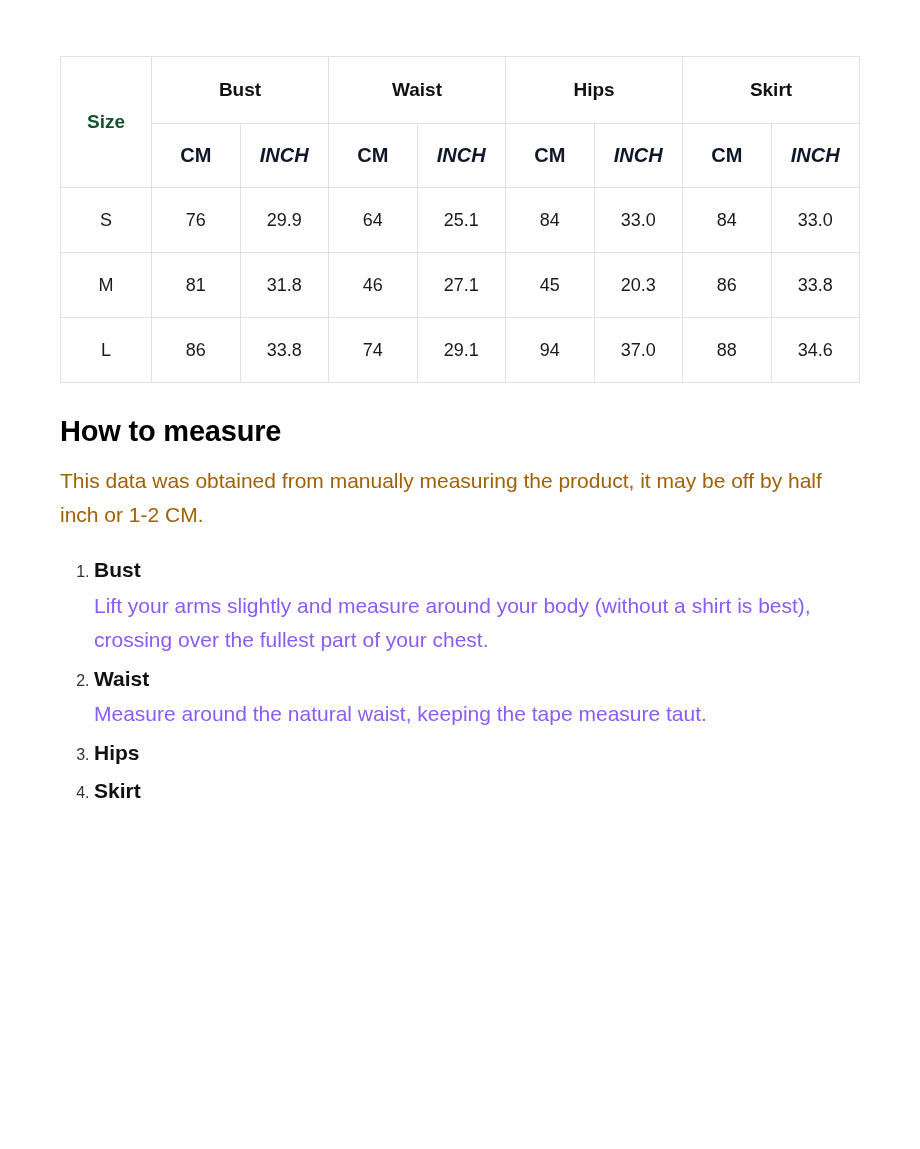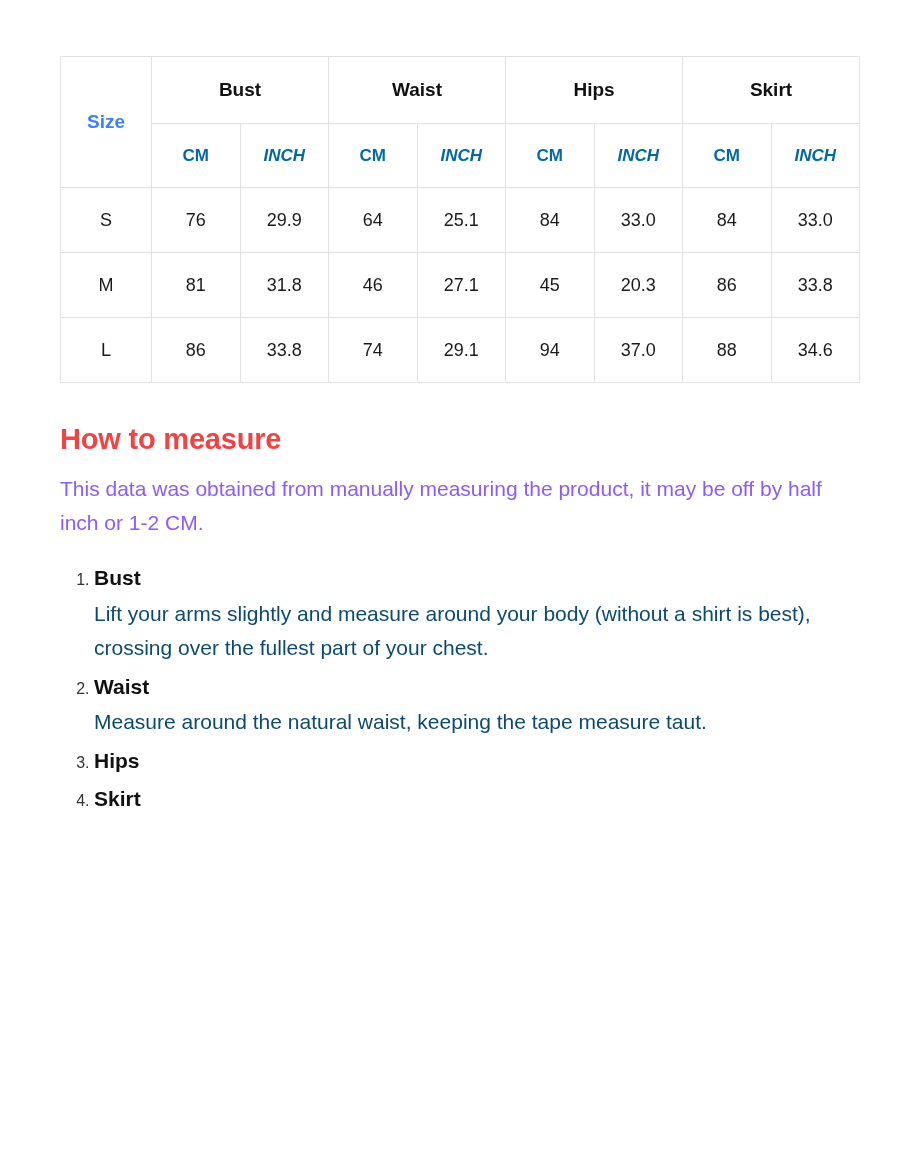--- a/index.html
+++ b/index.html
@@ -34,50 +34,50 @@
   }
   table.size-table th.group-head {
     font-size: 19px;
     font-weight: bold;
     height: 64px;
     color: #111;
   }
   table.size-table th.size-head {
     font-size: 19px;
     font-weight: bold;
-    color: #3b82f6;
+    color: #14532d;
     width: 88px;
   }
   table.size-table th.unit-head {
-    font-size: 17px;
+    font-size: 20px;
     font-weight: bold;
     height: 61px;
-    color: #0369a1;
+    color: #0f172a;
   }
   table.size-table td {
     font-size: 18px;
     height: 62px;
   }
   .col-cm { width: 76px; }
   .col-inch { width: 101px; font-style: italic; }
 
   
   h2.section-title {
     font-size: 29px;
     font-weight: bold;
-    margin: 40px 0 0 0;
+    margin: 32px 0 0 0;
     letter-spacing: -0.2px;
-    color: #ef4444;
+    color: #000000;
   }
   p.intro {
     font-size: 21px;
     line-height: 1.62;
     margin: 16px 0 0 0;
     max-width: 800px;
-    color: #8b5cf6;
+    color: #a16207;
   }
 
   ol.steps {
     margin: 22px 0 0 0;
     padding-left: 34px;
     max-width: 800px;
   }
   ol.steps > li {
     font-size: 16px;
     color: #333;
@@ -90,21 +90,21 @@
   .step-title {
     font-size: 21px;
     font-weight: bold;
     color: #111;
     display: block;
     line-height: 1.5;
   }
   .step-body {
     font-size: 21px;
     line-height: 1.62;
-    color: #0c4a6e;
+    color: #8b5cf6;
     display: block;
     margin-top: 3px;
     margin-bottom: 4px;
   }
 </style>
 </head>
 <body>
 
 <div class="page">
 

